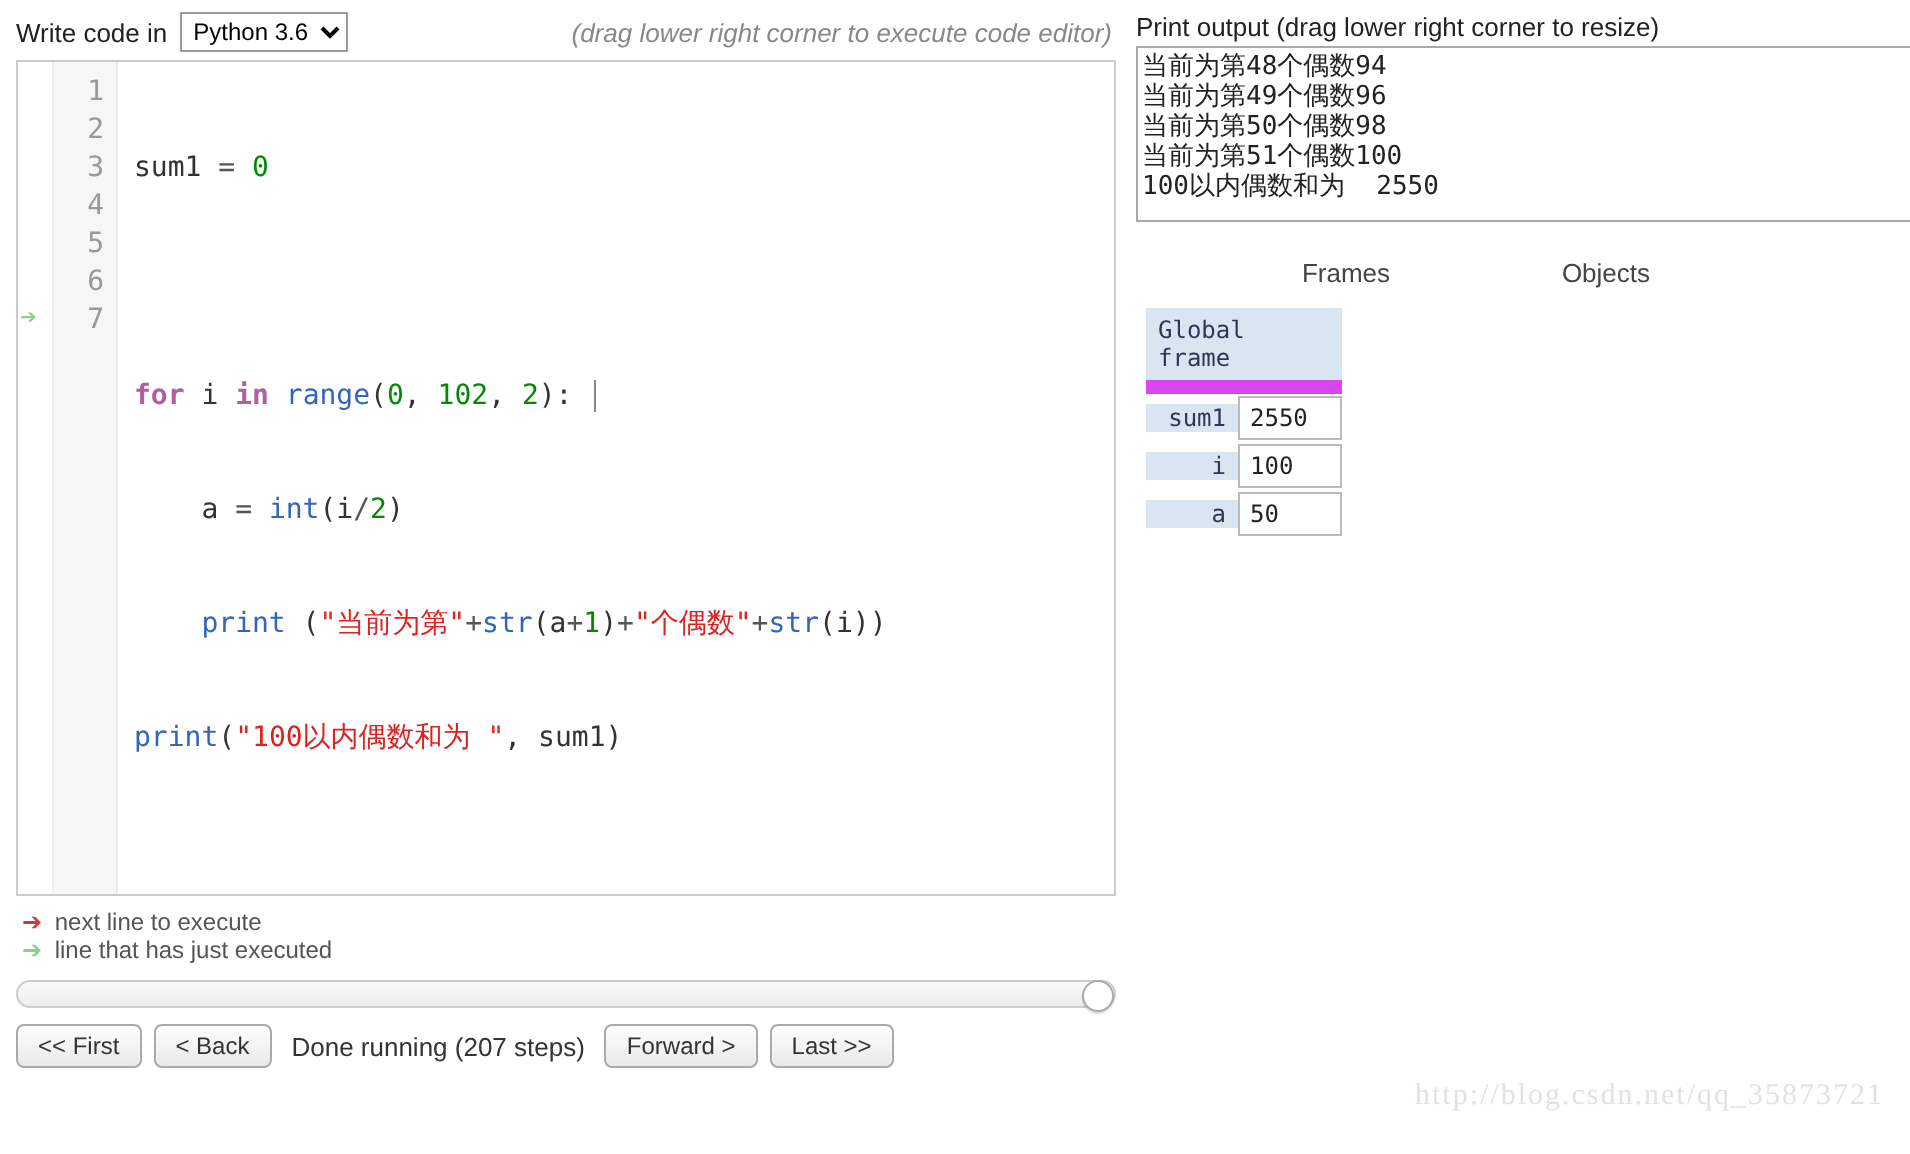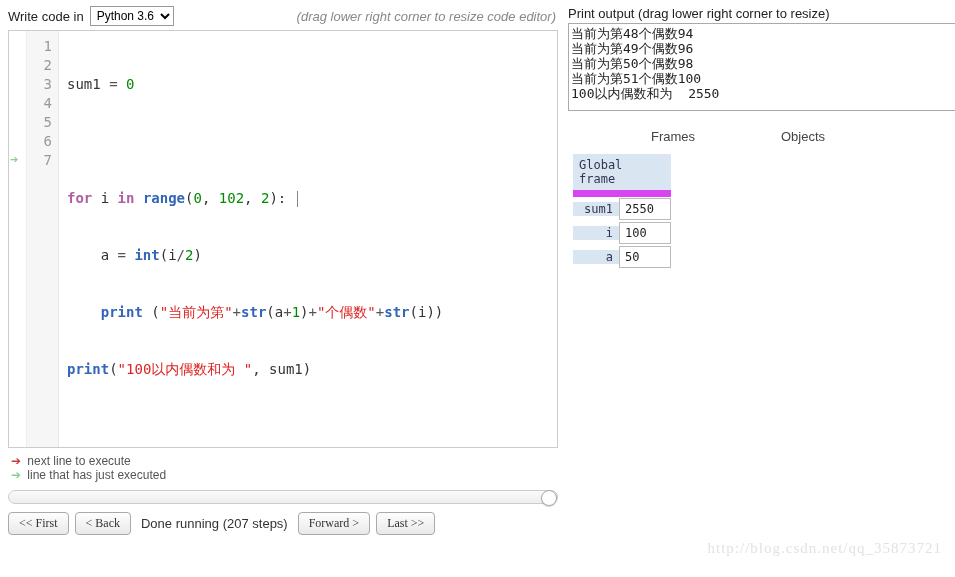--- a/index.html
+++ b/index.html
@@ -84,21 +84,21 @@
     padding: 6px 0 0 8px;
     white-space: pre;
     color: #333;
     position: relative;
   }
   .code .line { height: 19px; }
 
   .t-kw { color: #b05fa0; font-weight: bold; }
   .t-num { color: #008b00; }
   .t-str { color: #d22; }
-  .t-builtin { color: #3366bb; font-weight: bold; }
+  .t-builtin { color: #3366bb; font-weight: normal; }
   .t-op { color: #555; }
 
   .arrow {
     position: absolute;
     font-size: 14px;
     line-height: 14px;
   }
   .legend {
     margin-top: 6px;
     font-size: 12px;
@@ -136,21 +136,20 @@
     box-shadow: 0 1px 1px rgba(0,0,0,.15);
   }
   .btn {
     font-size: 12px;
     padding: 3px 10px;
     border: 1px solid #aaa;
     background: linear-gradient(#fefefe,#e9e9e9);
     border-radius: 4px;
     cursor: pointer;
     color: #333;
-    font-family: Liberation Serif, serif;
   }
   .status {
     font-size: 13px;
     color: #333;
     padding: 0 4px;
   }
 
   
   .out-label { font-size: 13px; color: #222; margin-bottom: 2px; }
   .output-box {
@@ -238,21 +237,21 @@
 <body>
 
 <div class="wrap">
 
   <div class="left">
     <div class="header-row">
       <span>Write code in</span>
       <select>
         <option>Python 3.6</option>
       </select>
-      <span class="hint">(drag lower right corner to resize code editor)</span>
+      <span class="hint">(drag lower right corner to execute code editor)</span>
     </div>
 
     <div class="editor">
       <div class="arrow-gutter">
         <div class="arrow" id="exec-arrow" style="color: rgb(139, 209, 139); left: 1px; top: 121px;">➔</div>
       </div>
       <div class="gutter">
         <div>1</div>
         <div>2</div>
         <div>3</div>

